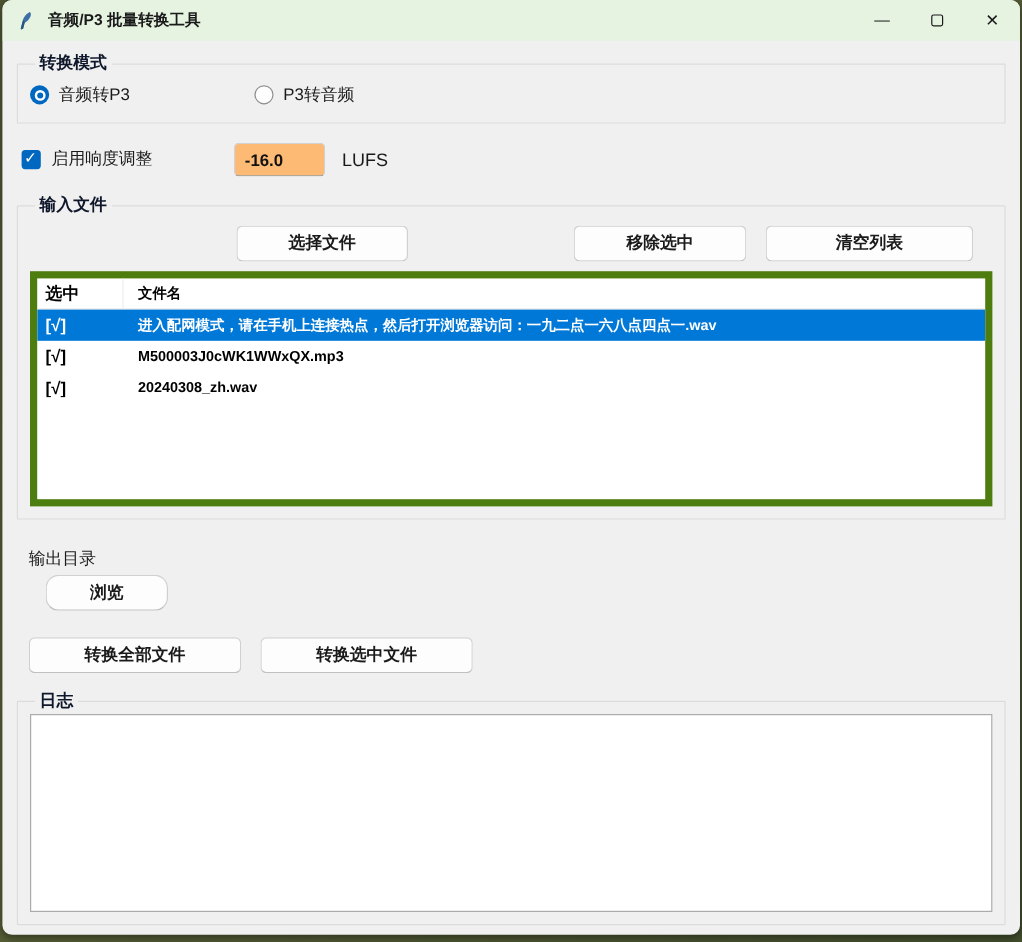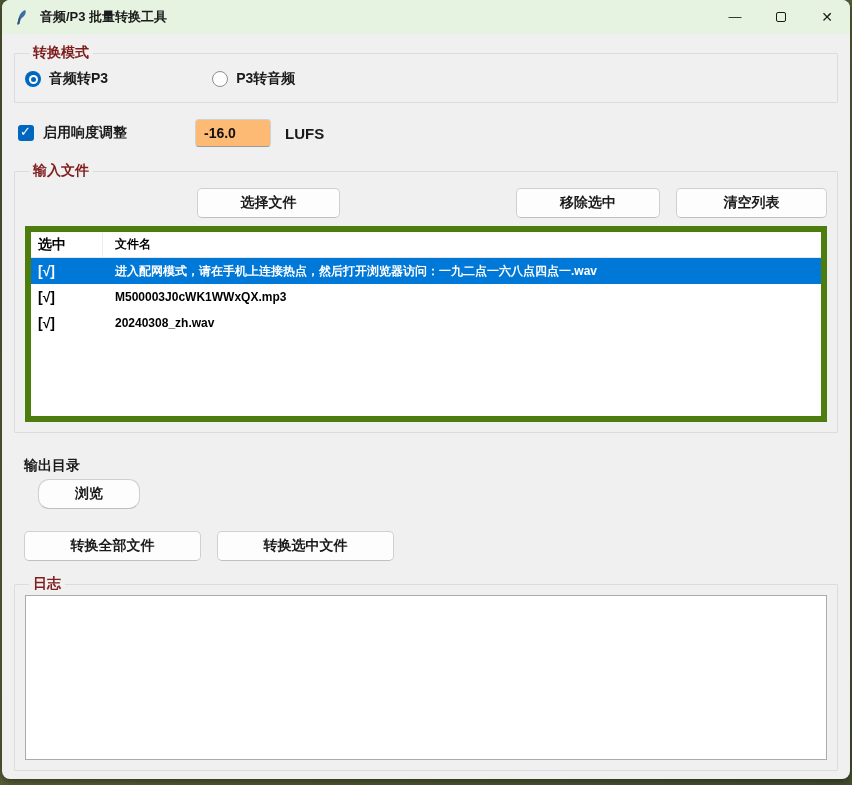--- a/index.html
+++ b/index.html
@@ -26,22 +26,22 @@
   .win-controls { position:absolute; right:0; top:0; height:34px; display:flex; }
   .win-btn { width:46px; height:34px; display:flex; align-items:center; justify-content:center; color:#1a1a1a; font-size:14px; cursor:default; }
   .max-box { width:10px; height:10px; border:1.2px solid #1a1a1a; border-radius:2px; }
   .min-glyph { font-size:13px; transform:translateY(-1px); }
   .close-glyph { font-size:14px; }
   
   .content { flex:1; padding:0 12px; display:flex; flex-direction:column; overflow:hidden; }
   fieldset {
     border:1px solid #dcdcdc; border-radius:1px; padding:2px 10px 10px 10px;
   }
-  legend { font-size:14px; font-weight:700; color:#7f1d1d; padding:0 4px; margin-left:4px; }
-  label, .lbl { font-size:14px; font-weight:700; color:#1a1a1a; }
+  legend { font-size:14px; font-weight:700; color:#0f172a; padding:0 4px; margin-left:4px; }
+  label, .lbl { font-size:14px; font-weight:400; color:#1a1a1a; }
   
   .mode-fieldset { margin-top:10px; }
   .mode-row { display:flex; align-items:center; height:28px; padding-top:2px; }
   .radio-opt { display:flex; align-items:center; }
   .radio-opt + .radio-opt { margin-left:104px; }
   .radio { width:16px; height:16px; border-radius:50%; margin-right:8px; position:relative; flex:0 0 auto; }
   .radio.on { background:#0067c0; }
   .radio.on::before { content:""; position:absolute; left:3.5px; top:3.5px; width:9px; height:9px; background:#fff; border-radius:50%; }
   .radio.on::after  { content:""; position:absolute; left:5.5px; top:5.5px; width:5px; height:5px; background:#0067c0; border-radius:50%; }
   .radio.off { background:#fefefe; border:1px solid #8f8f8f; }
@@ -51,29 +51,29 @@
   .checkbox::after { content:"✓"; position:absolute; left:2px; top:-1px; color:#fff; font-size:13px; font-weight:700; }
   .entry {
     background:#fdba74; border:1px solid #d1d1d1; border-bottom-color:#9c9c9c;
     border-radius:4px; font-family:"Liberation Sans","DejaVu Sans",sans-serif;
     font-size:14px; font-weight:700; color:#111; padding:3px 8px; outline:none;
   }
   .lufs-entry { width:76px; margin-left:68px; height:28px; }
   .lufs-lbl { margin-left:14px; font-size:15px; }
   
   .input-fieldset { margin-top:15px; }
-  .file-btn-row { display:flex; align-items:center; height:30px; margin:6px 0 8px 0; }
+  .file-btn-row { display:flex; align-items:center; height:30px; margin:6px 16px 8px 0; }
   .btn {
     background:#fdfdfd; border:1px solid #d0d0d0; border-bottom-color:#c0c0c0;
     border-radius:5px; font-family:"Liberation Sans","DejaVu Sans",sans-serif;
     font-size:14px; font-weight:700; color:#1a1a1a; cursor:default;
   }
   .btn-select { width:143px; height:30px; margin-left:172px; }
   .btn-remove { width:144px; height:30px; margin-left:auto; }
-  .btn-clear  { width:151px; height:30px; margin-left:16px; }
+  .btn-clear  { width:173px; height:30px; margin-left:16px; }
   .file-table { height:196px; background:#fff; border:6px solid #4d7c0f; overflow:hidden; }
   .t-row { display:flex; height:26px; align-items:center; white-space:nowrap; }
   .t-header { border-bottom:1px solid #e6e6e6; }
   .t-col1 { width:72px; flex:0 0 72px; padding-left:7px; font-size:14px; font-weight:700; overflow:hidden; }
   .t-col2 { flex:1; padding-left:12px; font-size:12px; font-weight:700; overflow:hidden; }
   .t-header .t-col1 { border-right:1px solid #ededed; height:100%; display:flex; align-items:center; }
   .t-row.selected { background:#0078d7; color:#fff; }
   
   .out-label { margin:24px 0 4px 10px; font-size:14px; }
   .out-row { display:flex; align-items:center; margin:0 10px; }

